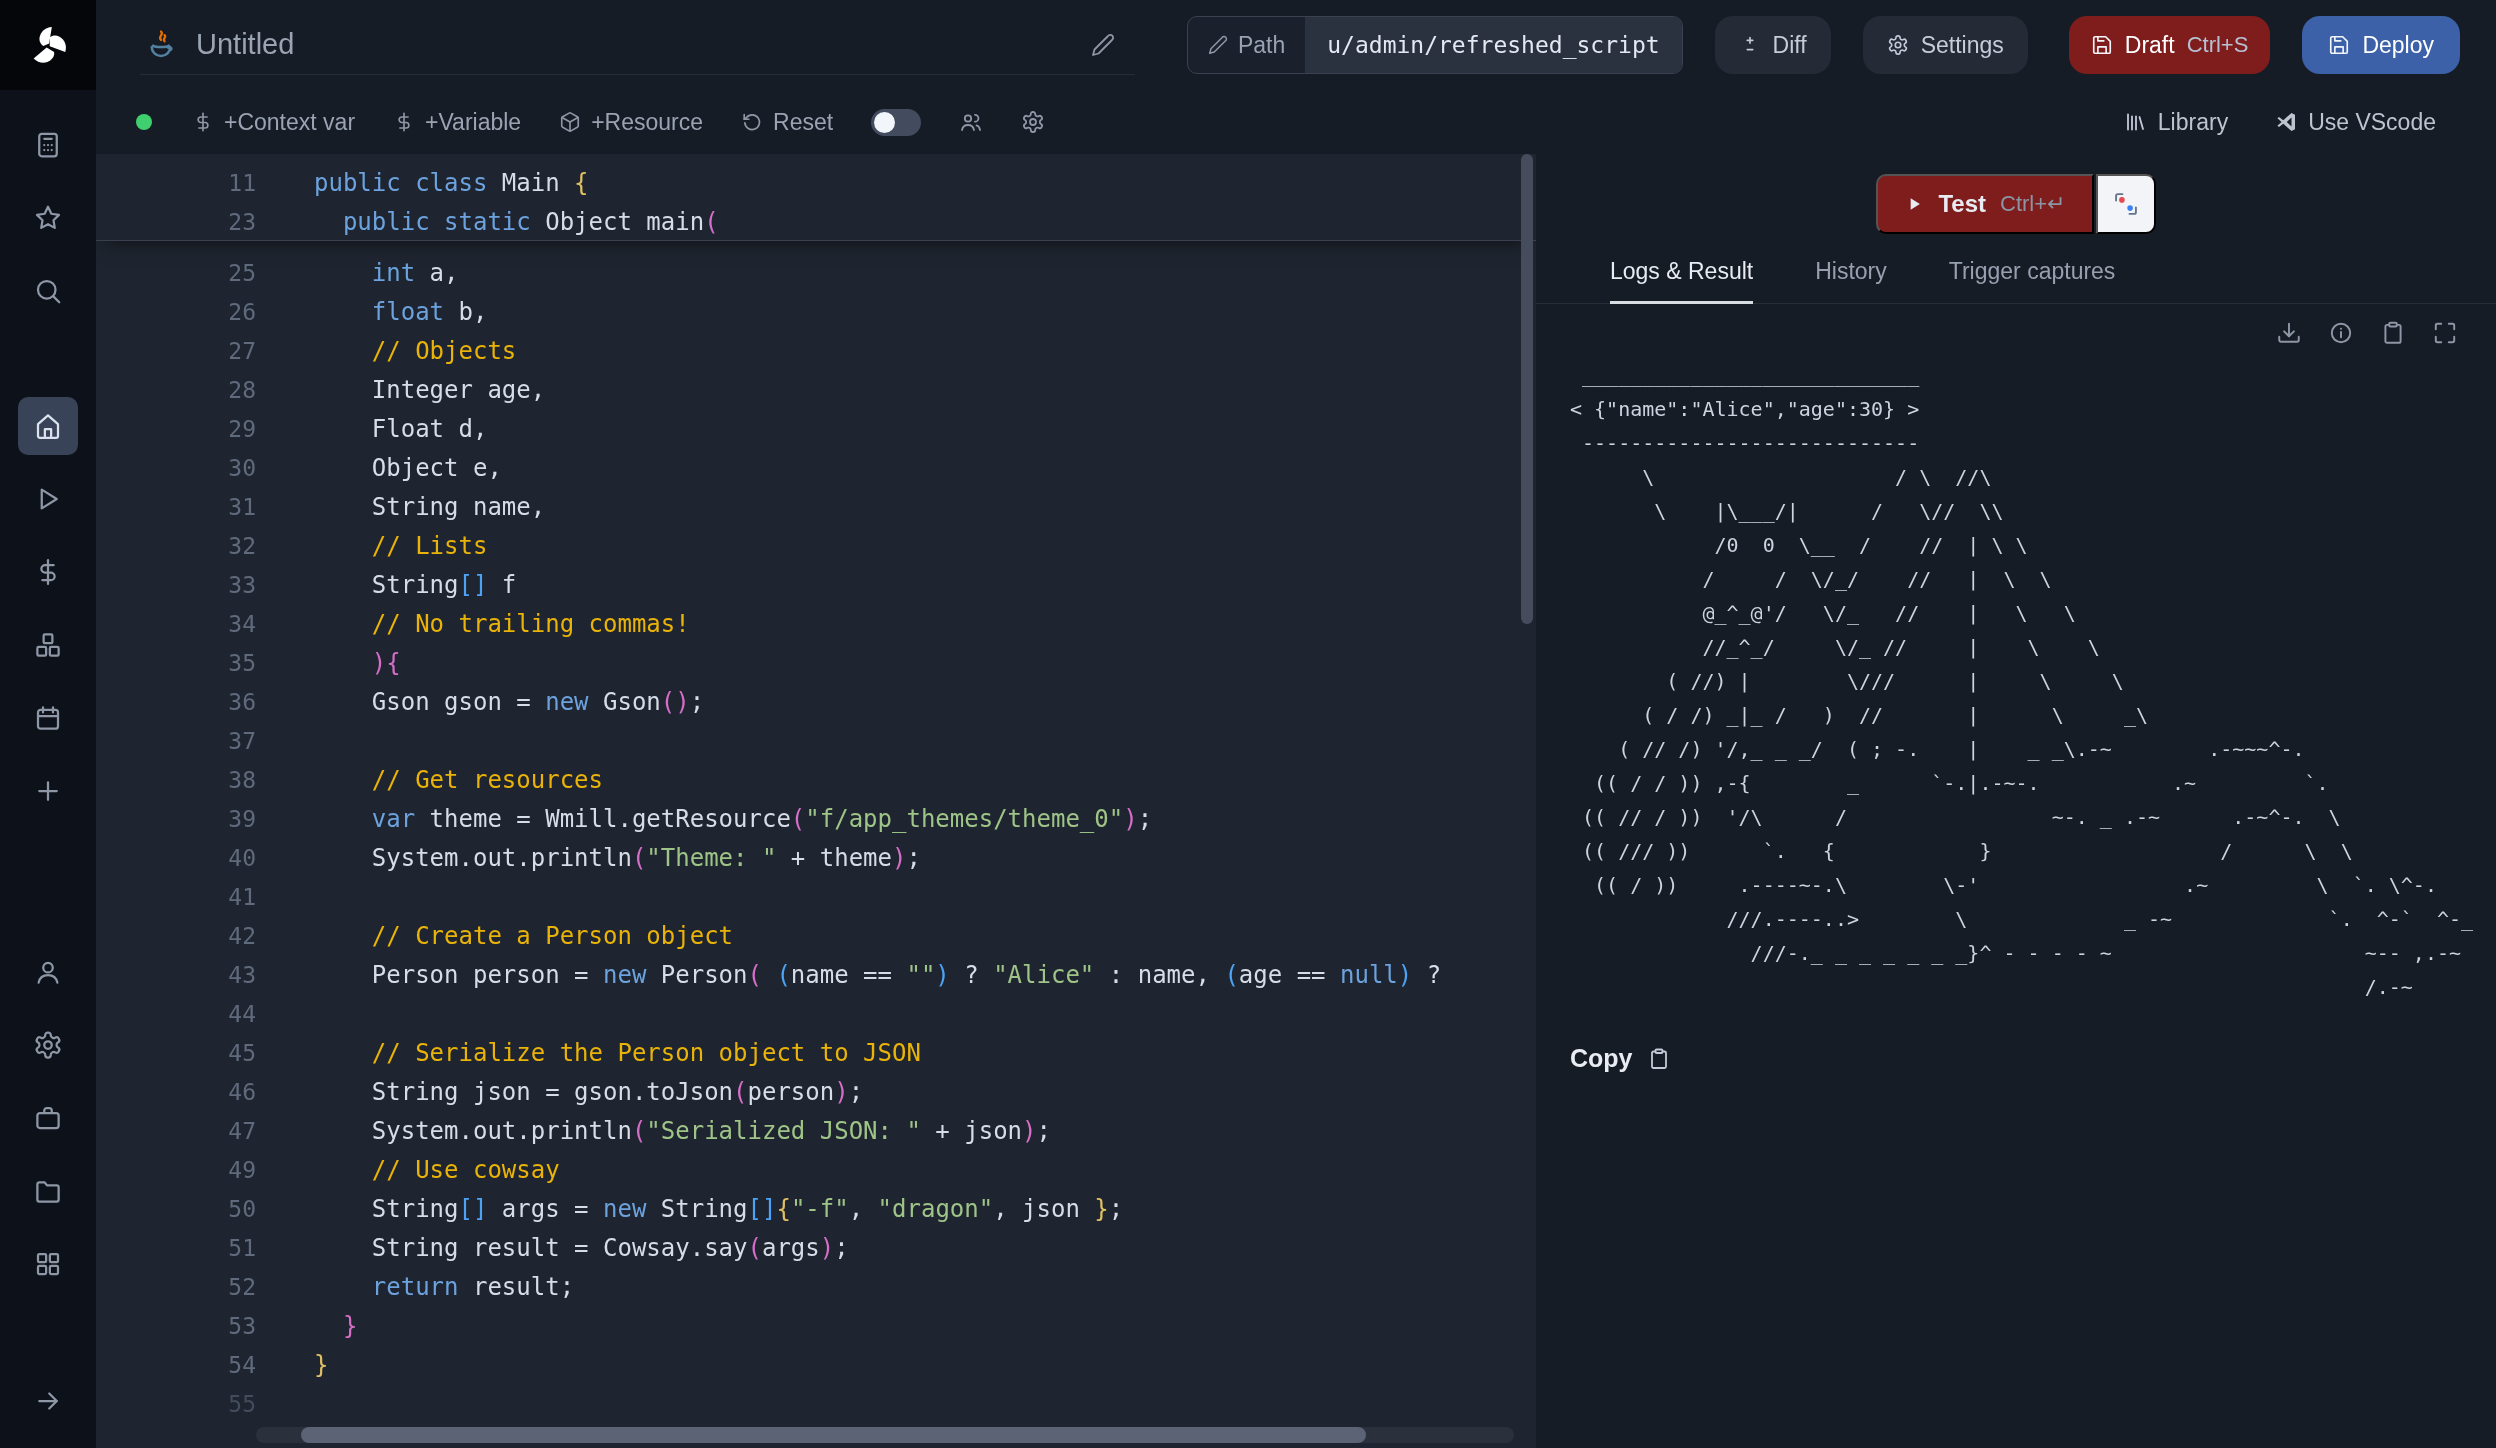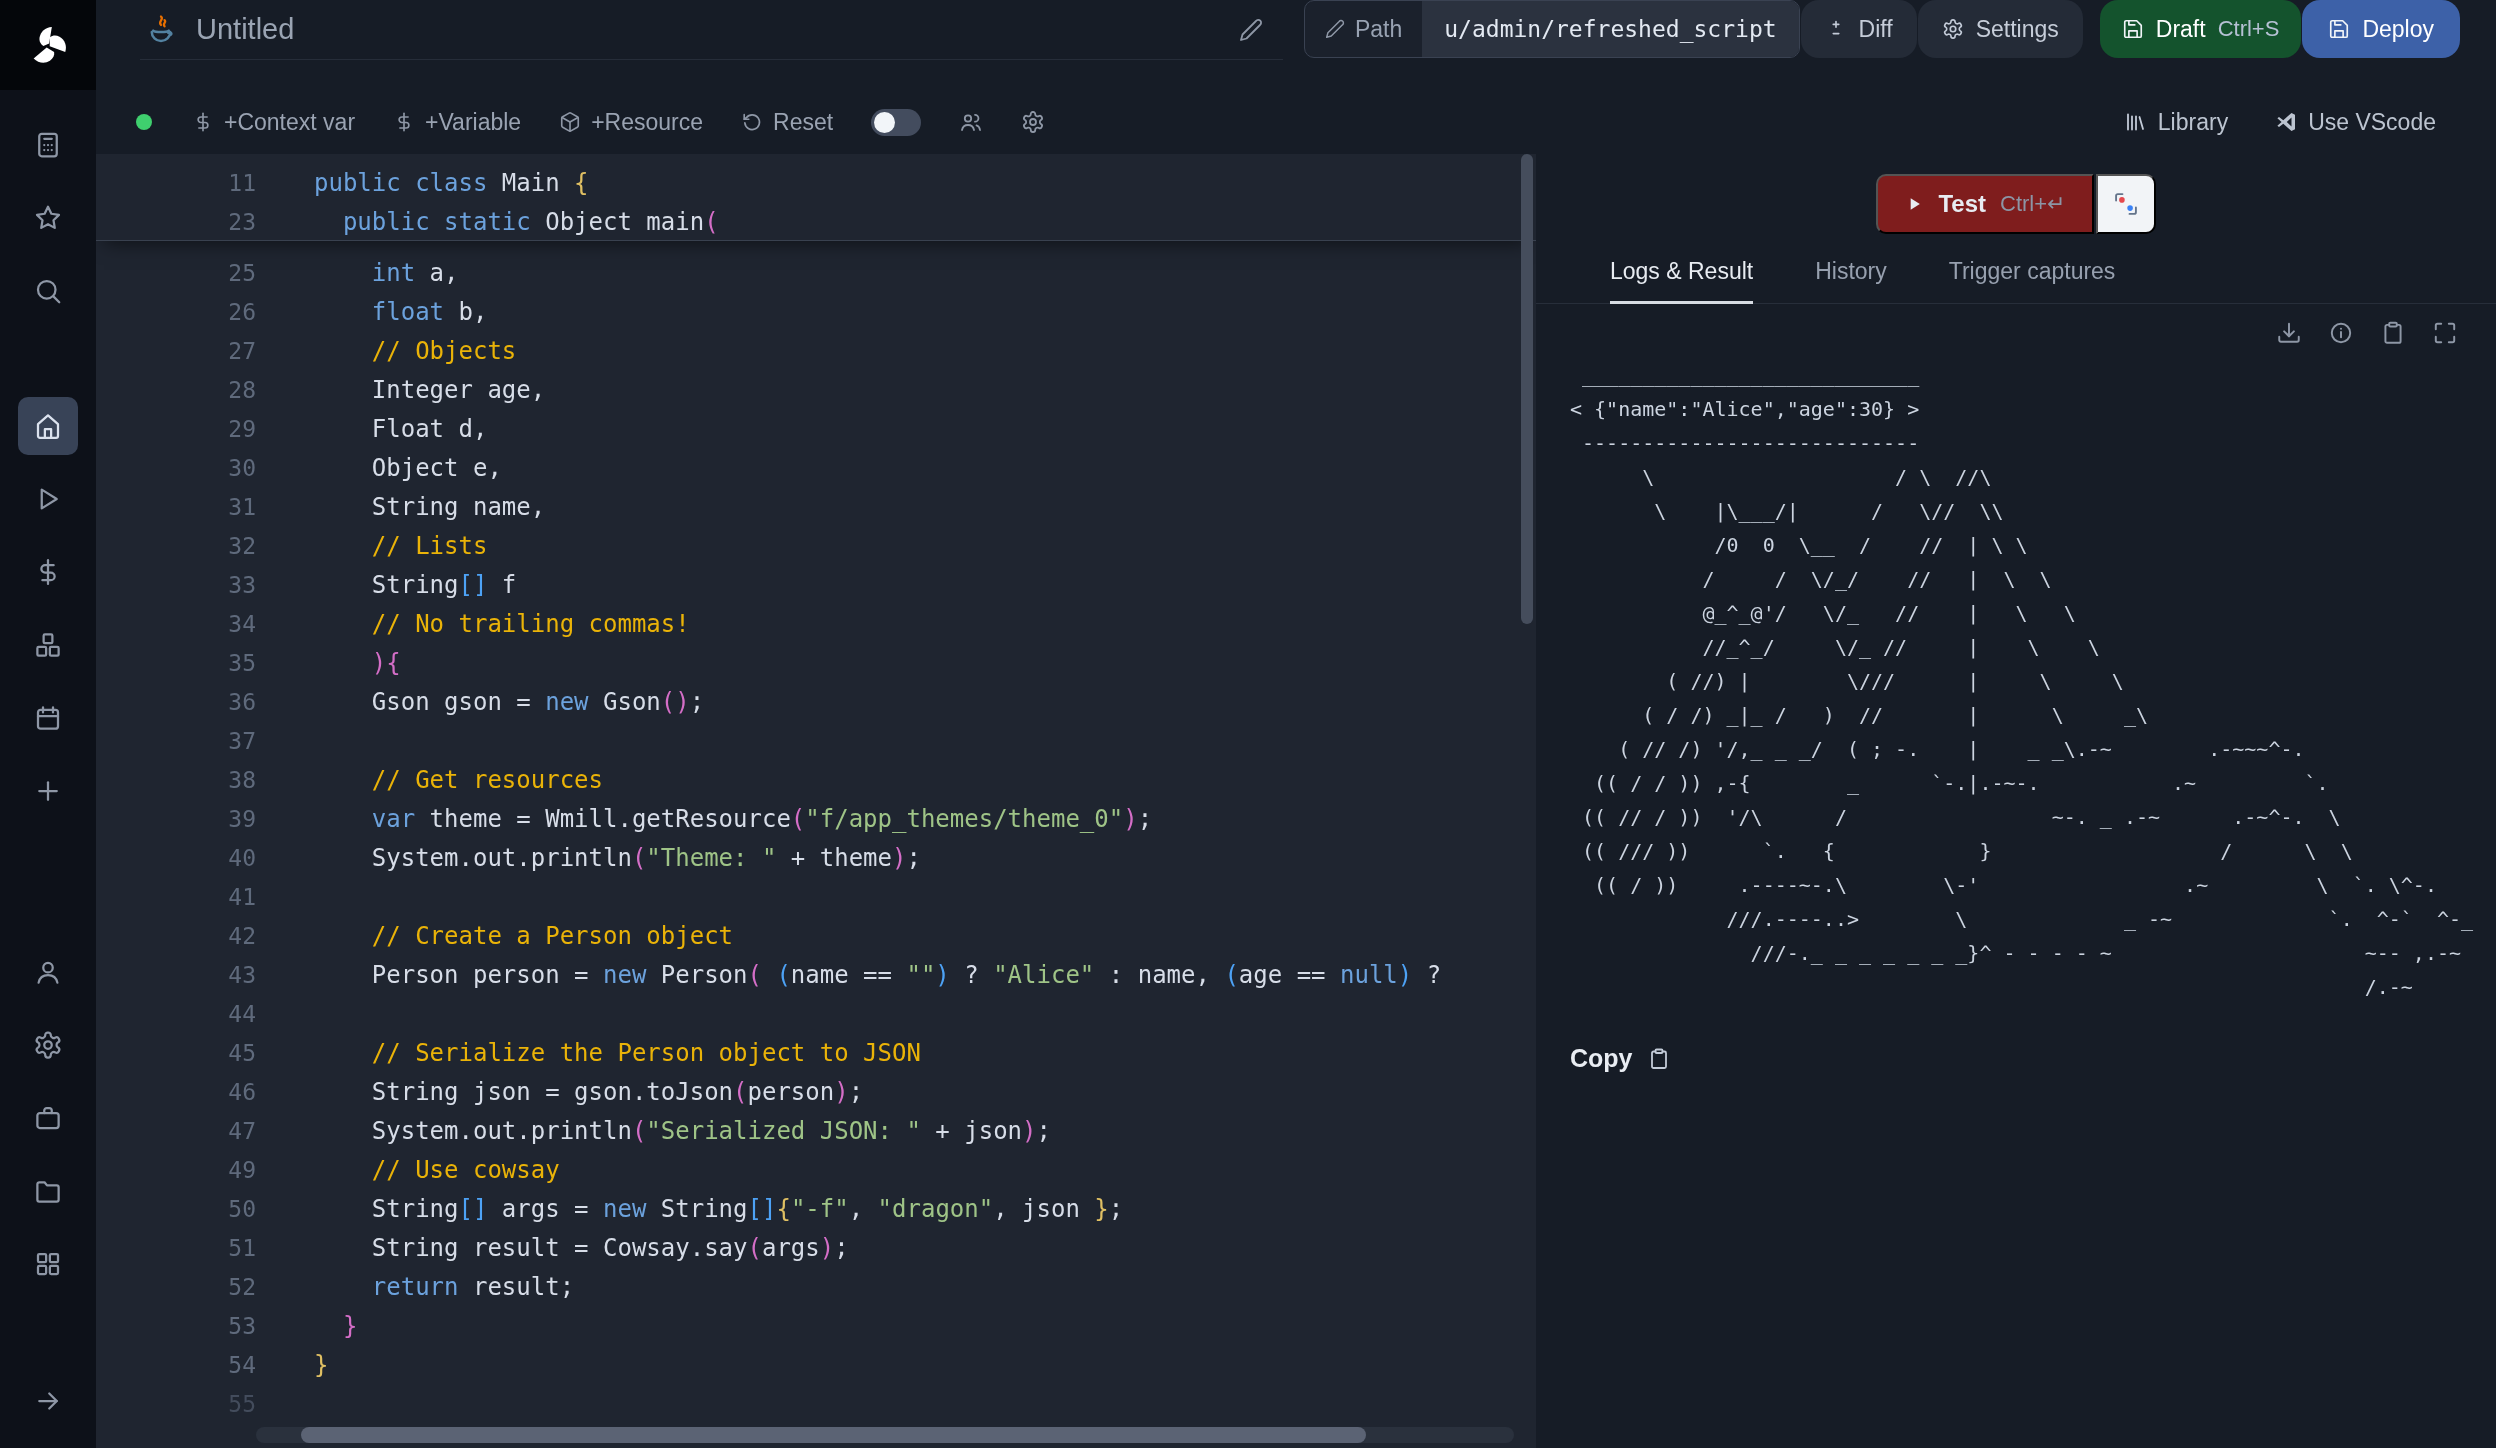--- a/index.html
+++ b/index.html
@@ -17,30 +17,30 @@
   .mt1 { margin-top:62px; }
   .mt2 { margin-top:108px; }
   .bottom { margin-top:auto; margin-bottom:18px; }
   .icon { stroke:#8e97a6; fill:none; stroke-width:1.8; stroke-linecap:round; stroke-linejoin:round; }
   .icon.bright { stroke:#c3cbd8; }
   .icon.white { stroke:#f2f5f9; }
 
   
   .main { flex:1; display:flex; flex-direction:column; min-width:0; }
 
-  .topbar { height:90px; background:#161c26; display:flex; gap:1px; padding:0 36px 0 44px; flex:0 0 90px; }
+  .topbar { height:90px; background:#161c26; display:flex; align-items:center; gap:32px; padding:0 36px 0 44px; flex:0 0 90px; }
   .title-wrap { flex:1; display:flex; align-items:center; gap:18px; height:60px; border-bottom:1.5px solid #262d39; padding:0 20px 0 4px; margin-right:20px; }
   .title { font-size:29px; color:#9aa4b3; }
   .spacer { flex:1; }
   .path-pill { display:flex; align-items:center; height:58px; border:1.5px solid #3a4252; background:#1b212c; border-radius:10px; overflow:hidden; }
   .path-label { display:flex; align-items:center; gap:10px; padding:0 20px; color:#98a2b2; font-size:23px; }
   .path-value { height:100%; display:flex; align-items:center; background:#2b323f; padding:0 22px; font-family:"DejaVu Sans Mono", monospace; font-size:23px; color:#e3e9f2; }
   .btn { height:58px; border-radius:18px; display:flex; align-items:center; gap:12px; font-size:23px; cursor:pointer; border:none; }
   .btn-ghost { background:#242b37; color:#c6cdd9; padding:0 24px; }
-  .btn-draft { background:#14532d; color:#ffffff; padding:0 22px; margin-left:16px; }
+  .btn-draft { background:#7f1d1d; color:#ffffff; padding:0 22px; margin-left:9px; }
   .btn-draft .shortcut { color:#b6c1d4; font-size:22px; }
   .btn-deploy { background:#3d61a8; color:#ffffff; padding:12px 26px; }
 
   .toolbar { height:64px; background:#161c26; display:flex; align-items:center; gap:38px; padding:0 60px 0 40px; font-size:23px; color:#9aa3b2; flex:0 0 64px; }
   .t-item { display:flex; align-items:center; gap:10px; cursor:pointer; }
   .dot { width:16px; height:16px; border-radius:50%; background:#3fcf6e; margin-right:2px; }
   .toggle { width:50px; height:27px; border-radius:14px; background:#434c5e; position:relative; cursor:pointer; }
   .knob { position:absolute; left:3px; top:3px; width:21px; height:21px; border-radius:50%; background:#f2f5f9; }
   .t-right { margin-left:auto; display:flex; gap:46px; color:#bcc4d0; }
 

